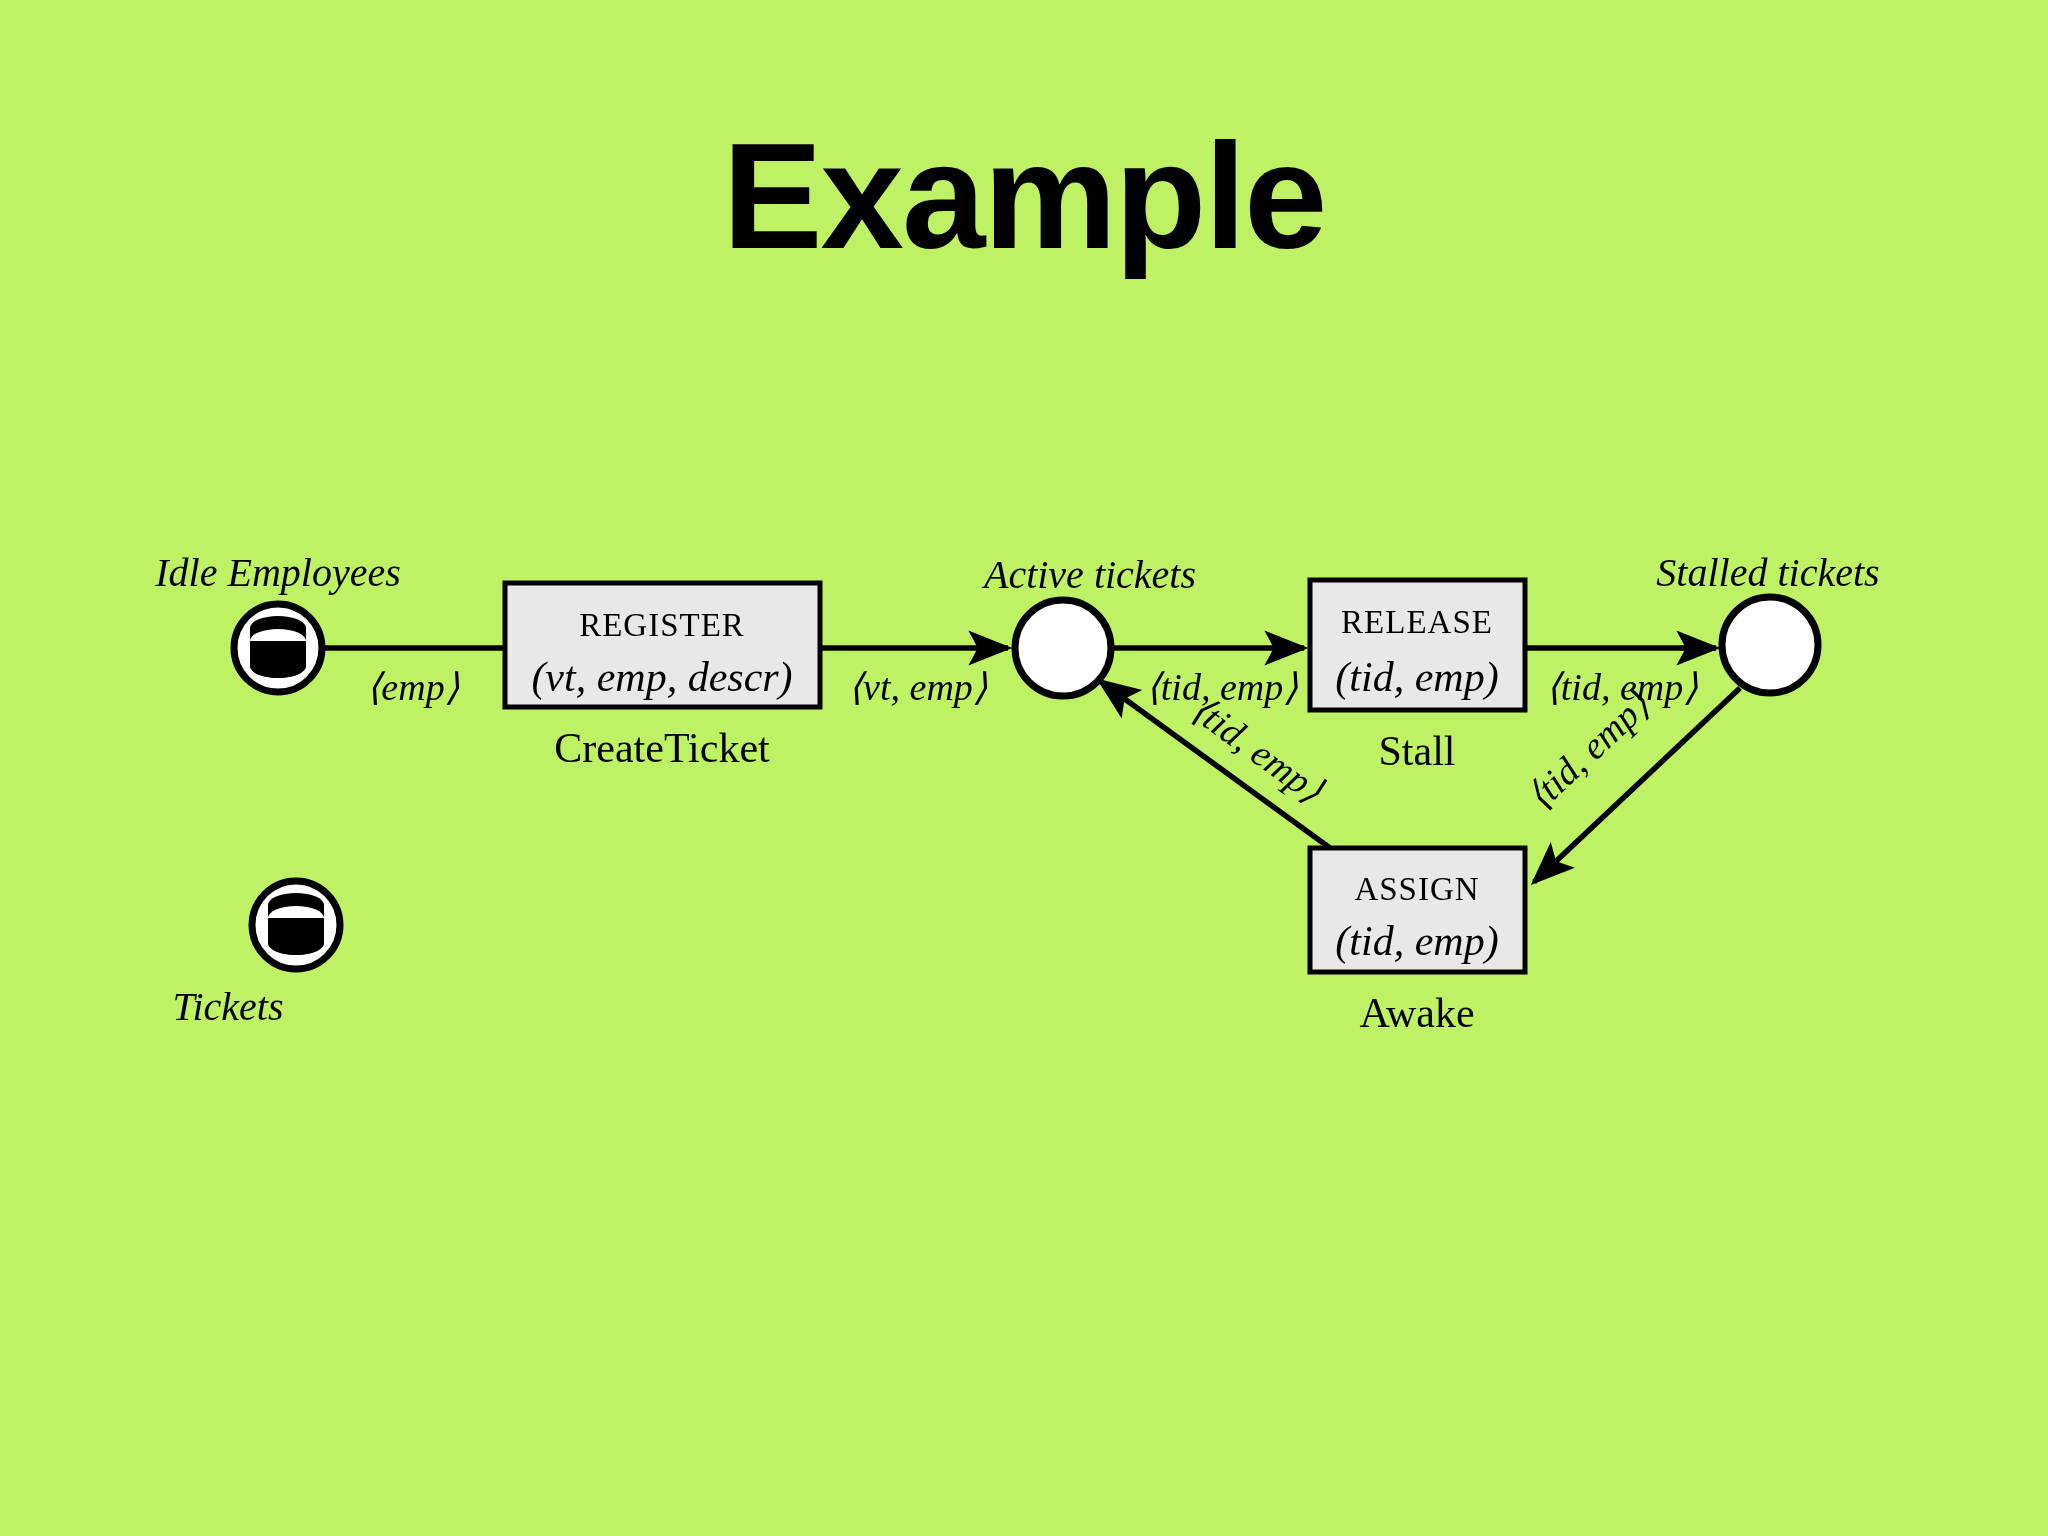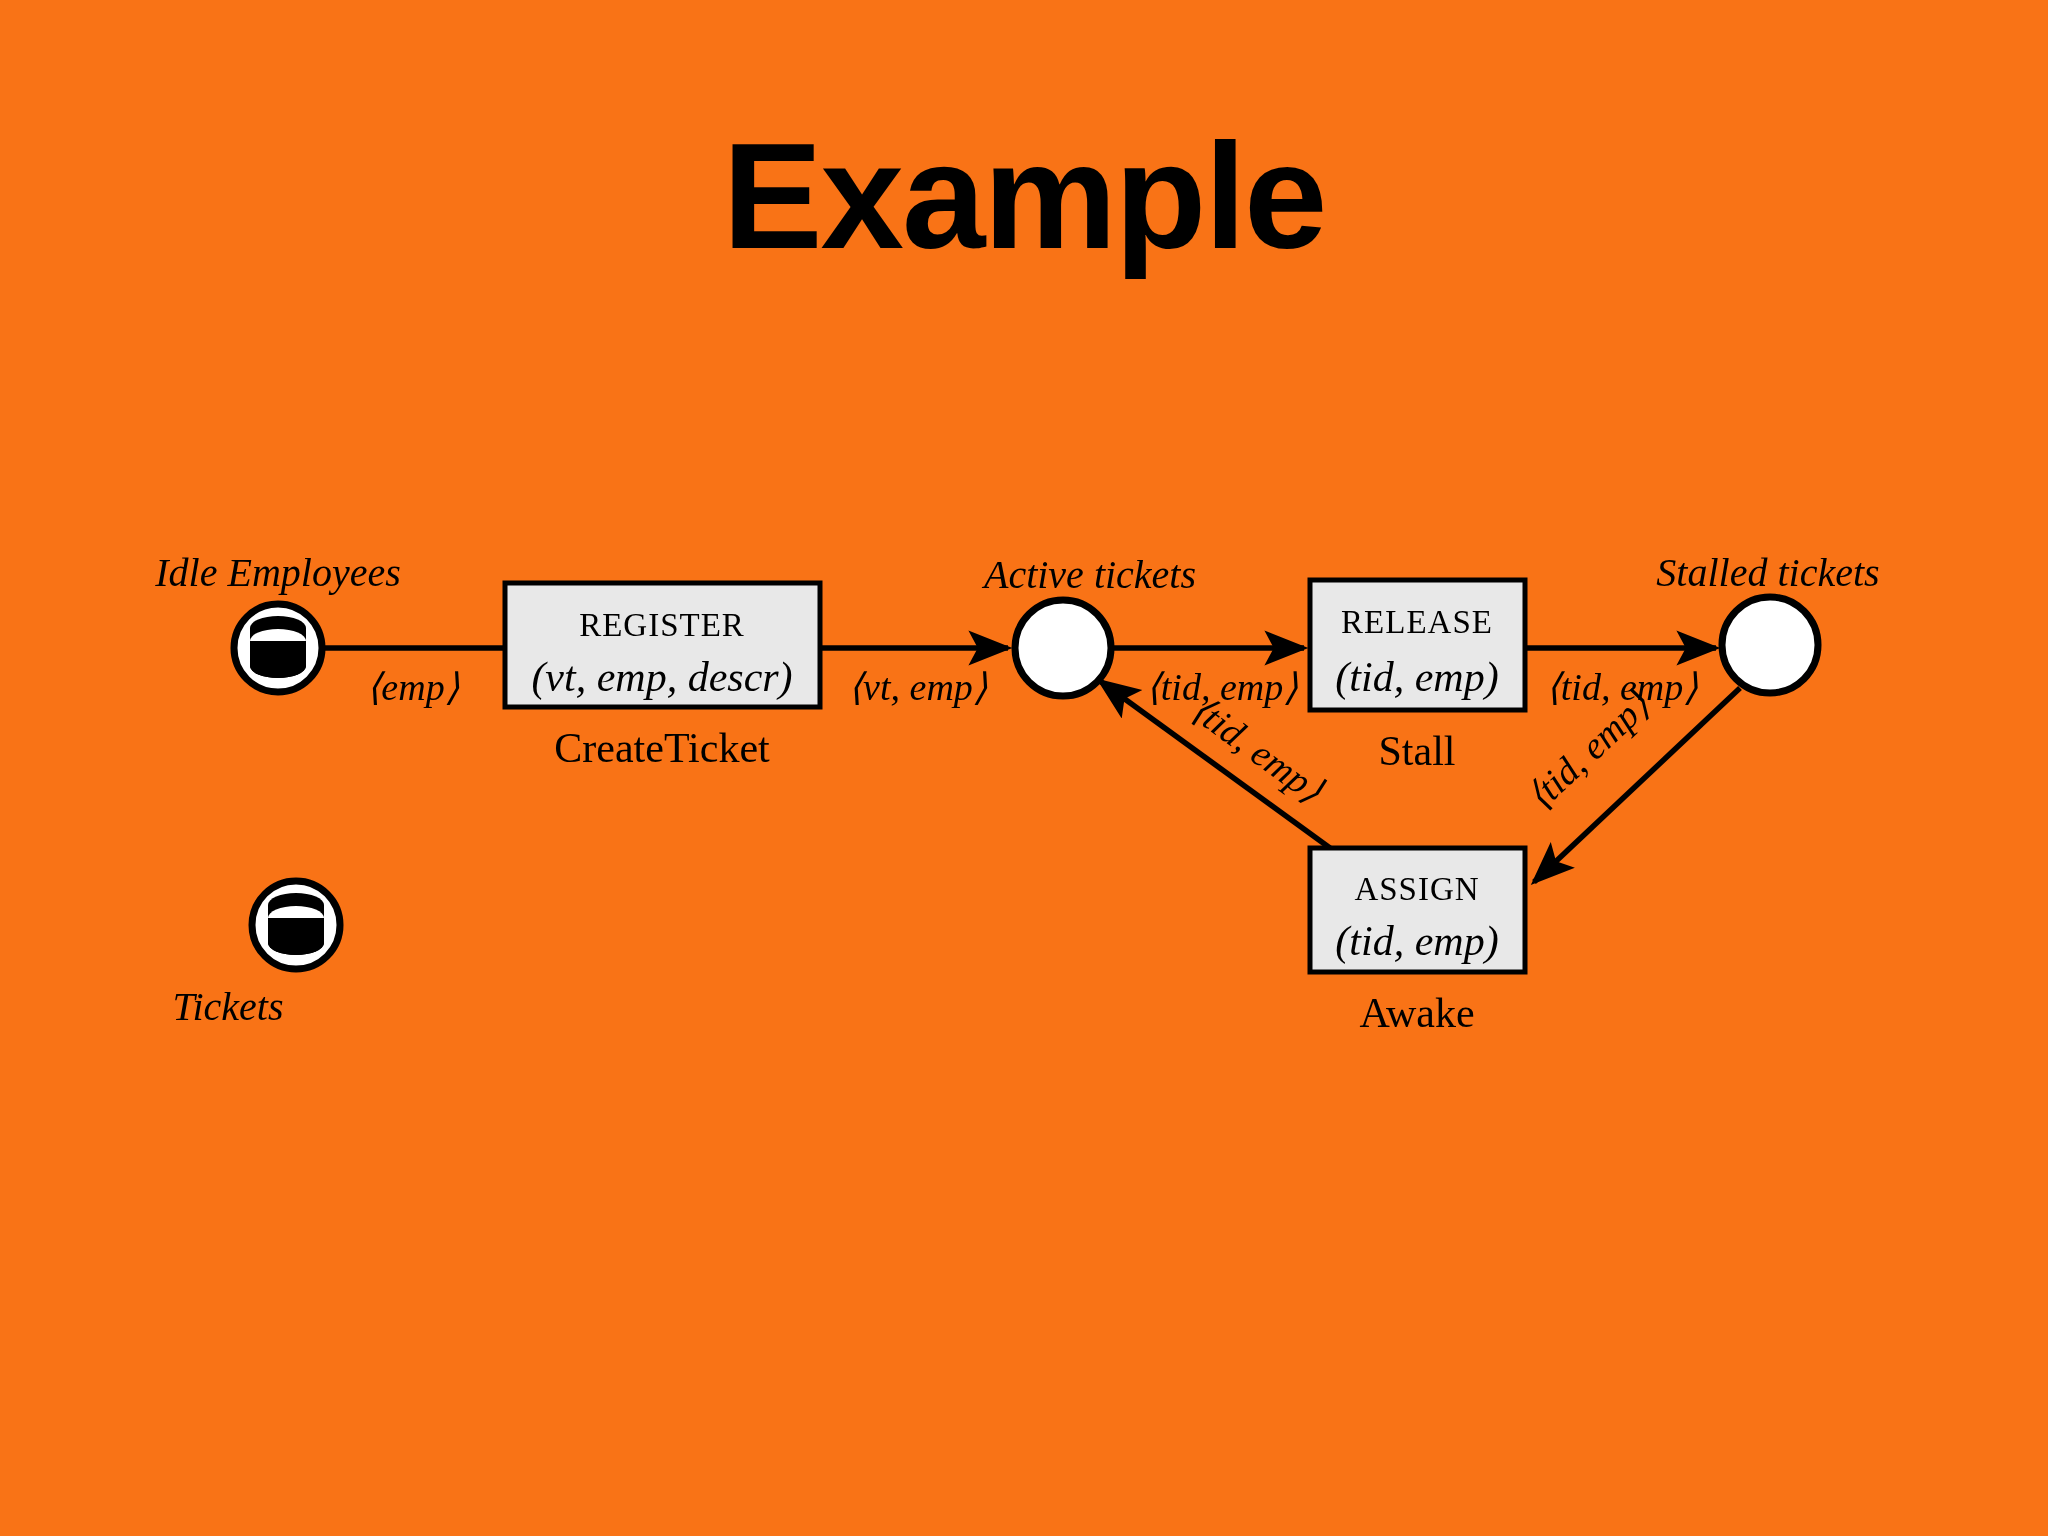--- a/index.html
+++ b/index.html
@@ -4,21 +4,21 @@
 <style>
   html, body {
     margin: 0;
     padding: 0;
     background: #ffffff;
   }
   #page {
     position: relative;
     width: 2048px;
     height: 1536px;
-    background: #f97316;
+    background: #bef264;
     overflow: hidden;
     font-family: "Liberation Serif", serif;
   }
   #slide-title {
     position: absolute;
     left: 0;
     top: 118px;
     width: 2048px;
     text-align: center;
     font-family: "Liberation Sans", sans-serif;

